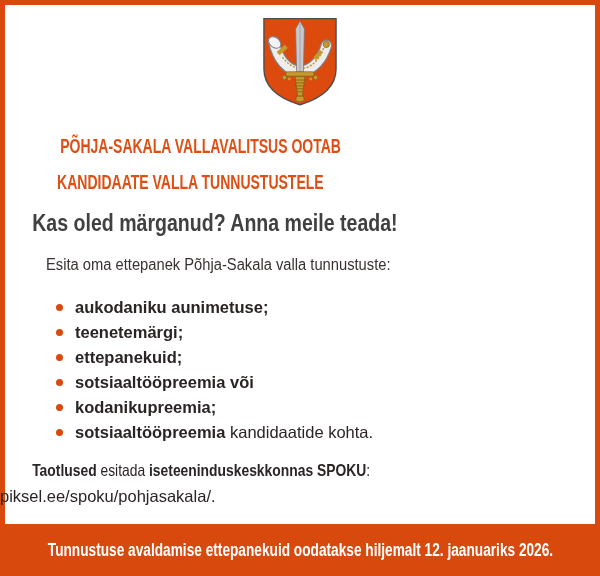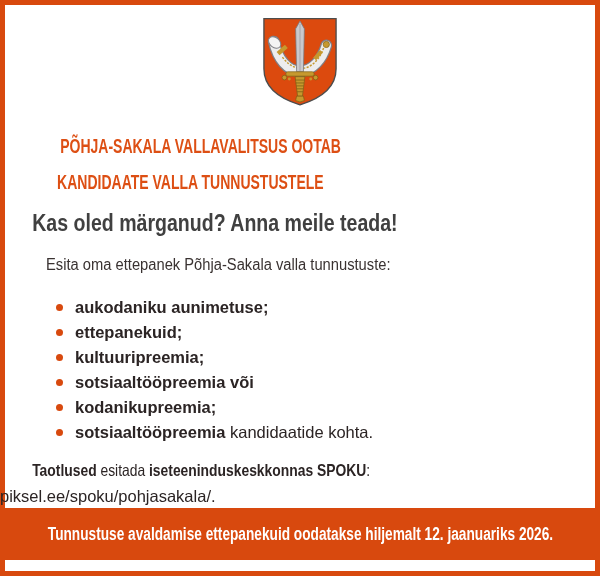--- a/index.html
+++ b/index.html
@@ -69,21 +69,21 @@
   .application{
     position:absolute;top:457px;left:0;width:100%;
     font-size:16.5px;line-height:26px;
     color:var(--text-dark);
   }
   .app-line{
     display:inline-block;white-space:nowrap;
     transform:scaleX(0.84);transform-origin:center;
   }
   .footer-bar{
-    position:absolute;left:0;right:0;bottom:16px;height:52px;
+    position:absolute;left:0;right:0;bottom:0;height:52px;
     background:var(--orange);
     display:flex;align-items:center;justify-content:center;
   }
   .footer-text{
     color:var(--footer-text);font-weight:bold;font-size:18px;
     white-space:nowrap;
     transform:scaleX(0.76);transform-origin:center;
   }
 </style>
 </head>
@@ -137,24 +137,24 @@
     <span class="subtitle-inner">Kas oled märganud? Anna meile teada!</span>
   </div>
 
   <div class="intro">Esita oma ettepanek Põhja-Sakala valla tunnustuste:</div>
 
   <ul class="award-list">
     <li>
       <b>aukodaniku aunimetuse;</b><span></span>
     </li>
     <li>
-      <b>ettepanekuid;</b><span></span>
+      <b>teenetemärgi;</b><span></span>
     </li>
     <li>
-      <b>kultuuripreemia;</b><span></span>
+      <b>ettepanekuid;</b><span></span>
     </li>
     <li>
       <b>sotsiaaltööpreemia või</b><span></span>
     </li>
     <li>
       <b>kodanikupreemia;</b><span></span>
     </li>
     <li>
       <b>sotsiaaltööpreemia</b><span> kandidaatide kohta.</span>
     </li>

